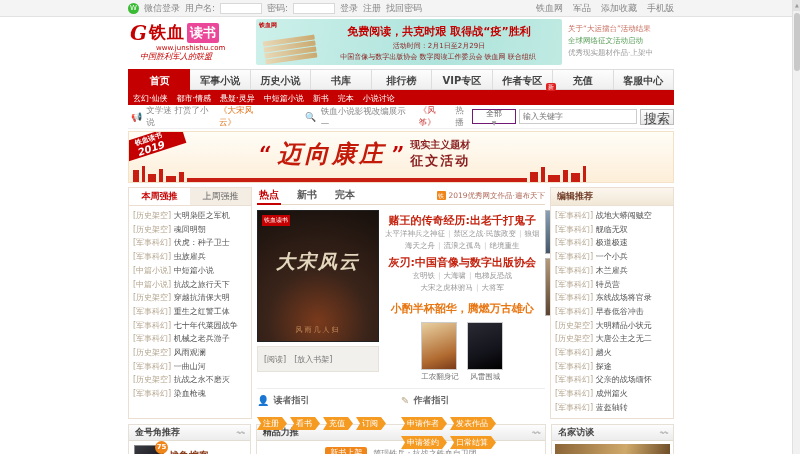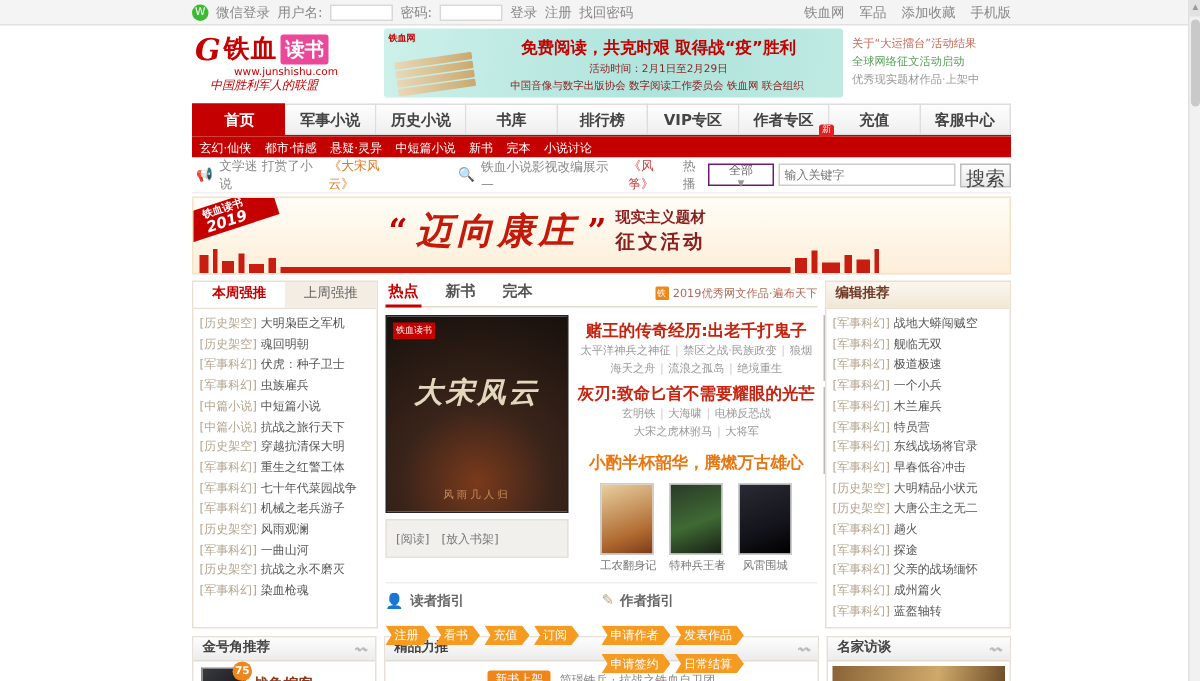--- a/index.html
+++ b/index.html
@@ -338,32 +338,28 @@
             <div class="actionbox">
                 <span>[阅读]</span>
                 <span>[放入书架]</span>
               </div>
           </div>
 
           <div class="mid-text">
             <div class="hl">赌王的传奇经历:出老千打鬼子</div>
             <div class="linkline"><span>太平洋神兵之神征</span><span class="sep">|</span><span>禁区之战·民族政变</span><span class="sep">|</span><span>狼烟</span></div>
             <div class="linkline"><span>海天之舟</span><span class="sep">|</span><span>流浪之孤岛</span><span class="sep">|</span><span>绝境重生</span></div>
-            <div class="hl">灰刃:致命匕首不需要耀眼的光芒</div>
+            <div class="hl">灰刃:中国音像与数字出版协会</div>
             <div class="linkline"><span>玄明铁</span><span class="sep">|</span><span>大海啸</span><span class="sep">|</span><span>电梯反恐战</span></div>
             <div class="linkline"><span>大宋之虎林驸马</span><span class="sep">|</span><span>大将军</span></div>
             <div class="hl orange">小酌半杯韶华，腾燃万古雄心</div>
             <div class="coverrow">
                 <div class="cover">
                   <div class="cover-art tone-tan"></div>
                   <p>工农翻身记</p>
-                </div>
-                <div class="cover">
-                  <div class="cover-art tone-green"></div>
-                  <p>特种兵王者</p>
                 </div>
                 <div class="cover">
                   <div class="cover-art tone-dark"></div>
                   <p>风雷围城</p>
                 </div>
               </div>
           </div>
 
           <div class="thumbcol">
             <div class="thumb thumb1"></div>

